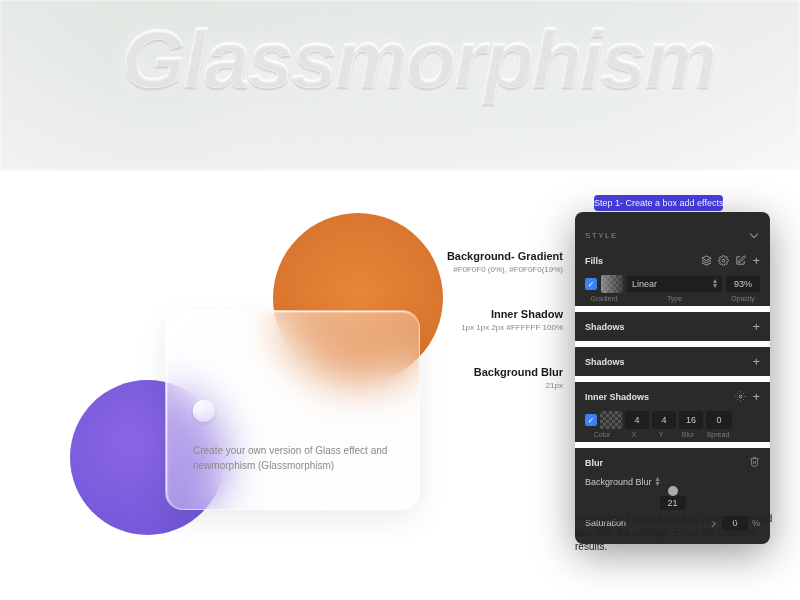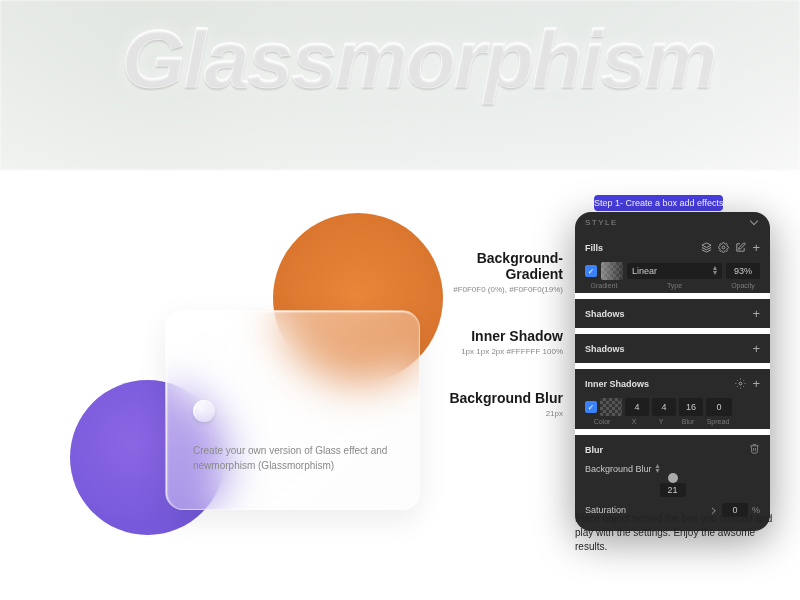--- a/index.html
+++ b/index.html
@@ -80,44 +80,44 @@
     font-size: 10px;
     line-height: 1.5;
     color: #8a8a8a;
   }
   .callouts {
     position: absolute;
     left: 438px; top: 250px;
     width: 125px;
   }
   .callout { margin-bottom: 34px; text-align: right; }
-  .callout .clabel { font-size: 14px; font-weight: 600; color: #1a1a1a; }
+  .callout .clabel { font-size: 11px; font-weight: 600; color: #1a1a1a; }
   .callout .cval { font-size: 8px; color: #8a8a8a; margin-top: 3px; }
 
   .step-tag {
     position: absolute;
     left: 594px; top: 195px;
     background: #4a3fe4;
     color: #fff;
     font-size: 9px;
     padding: 3px 0;
     border-radius: 4px;
     font-weight: 500;
   }
 
   .panel {
     position: absolute;
     left: 575px; top: 212px;
     width: 195px;
     background: #2a2a2a;
-    border-radius: 16px;
+    border-radius: 8px;
     color: #c8c8c8;
     font-size: 9px;
     box-shadow: 0 10px 40px rgba(0,0,0,0.4);
-    padding: 2px 0 10px 0;
+    padding: 15px 0 10px 0;
   }
   .panel-section {
     padding: 4px 10px;
     border-bottom: 6px solid #ffffff;
   }
   .panel-header {
     text-transform: uppercase;
     letter-spacing: 1.5px;
     font-size: 8px;
     color: #8a8a8a;

